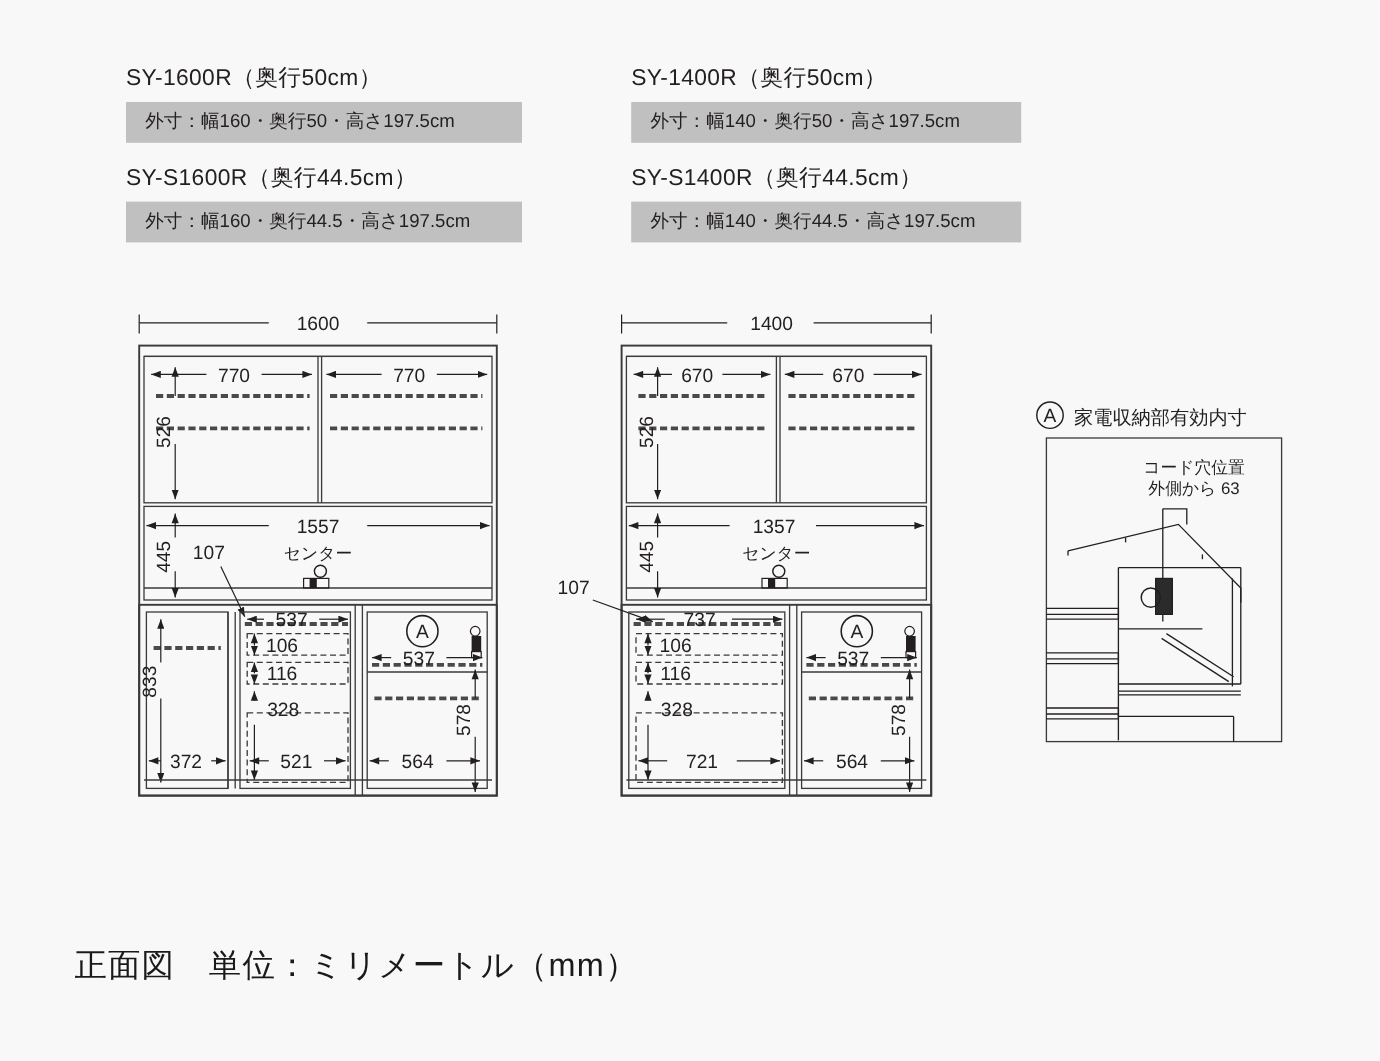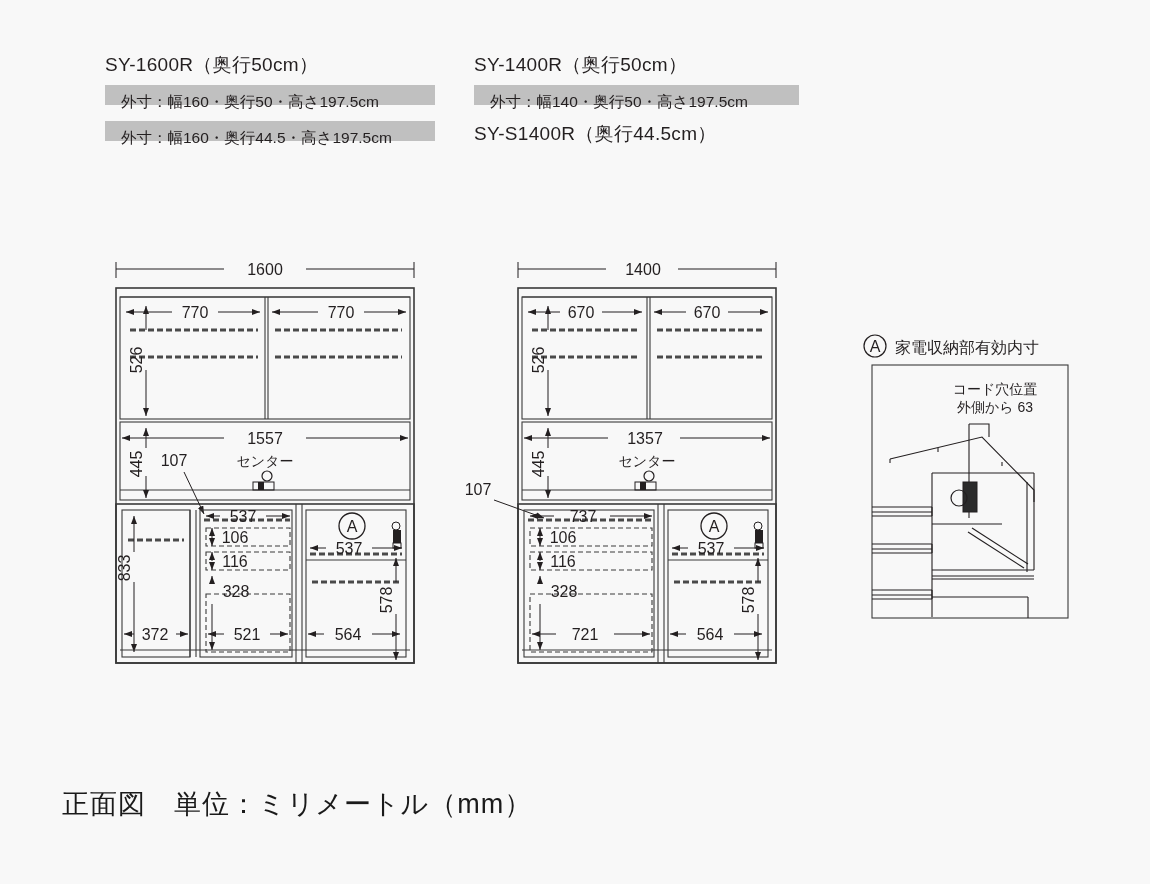--- a/index.html
+++ b/index.html
@@ -20,32 +20,32 @@
     width: 1150px;
     height: 884px;
   }
 
   
   .spec-col {
     position: absolute;
     width: 330px;
   }
   .spec-col.left  { left: 105px; top: 52px; }
-  .spec-col.right { left: 474px; top: 52px; }
+  .spec-col.right { left: 526px; top: 52px; }
 
   .model-name {
     font-size: 19px;
     letter-spacing: .3px;
     color: #231f20;
     margin: 0 0 7px 0;
     white-space: nowrap;
   }
   .spec-band {
     background: #c0c0c0;
-    height: 20px;
+    height: 34px;
     line-height: 34px;
     font-size: 15.5px;
     color: #231f20;
     padding-left: 16px;
     margin-bottom: 16px;
     white-space: nowrap;
     box-sizing: border-box;
   }
   .spec-col.left .spec-band  { width: 330px; }
   .spec-col.right .spec-band { width: 325px; }
@@ -81,27 +81,29 @@
   }
 </style>
 </head>
 <body>
 
 <div class="page">
 
   <div class="spec-col left">
     <div class="model-name">SY-1600R（奥行50cm）</div>
     <div class="spec-band">外寸：幅160・奥行50・高さ197.5cm</div>
+    <div class="model-name">SY-S1600R（奥行44.5cm）</div>
     <div class="spec-band">外寸：幅160・奥行44.5・高さ197.5cm</div>
   </div>
 
   <div class="spec-col right">
     <div class="model-name">SY-1400R（奥行50cm）</div>
     <div class="spec-band">外寸：幅140・奥行50・高さ197.5cm</div>
     <div class="model-name">SY-S1400R（奥行44.5cm）</div>
+    <div class="spec-band">外寸：幅140・奥行44.5・高さ197.5cm</div>
   </div>
 
   <div class="drawing" id="drawing-1600">
   <svg width="340" height="420" viewBox="0 0 340 420">
     <defs>
       <style>
         .ln   { stroke:#3a3a3a; stroke-width:1.1; fill:none; }
         .ln2  { stroke:#3a3a3a; stroke-width:1.6; fill:none; }
         .dim  { stroke:#231f20; stroke-width:1; fill:none; }
         .dsh  { stroke:#3a3a3a; stroke-width:1.1; fill:none; stroke-dasharray:5 3; }

